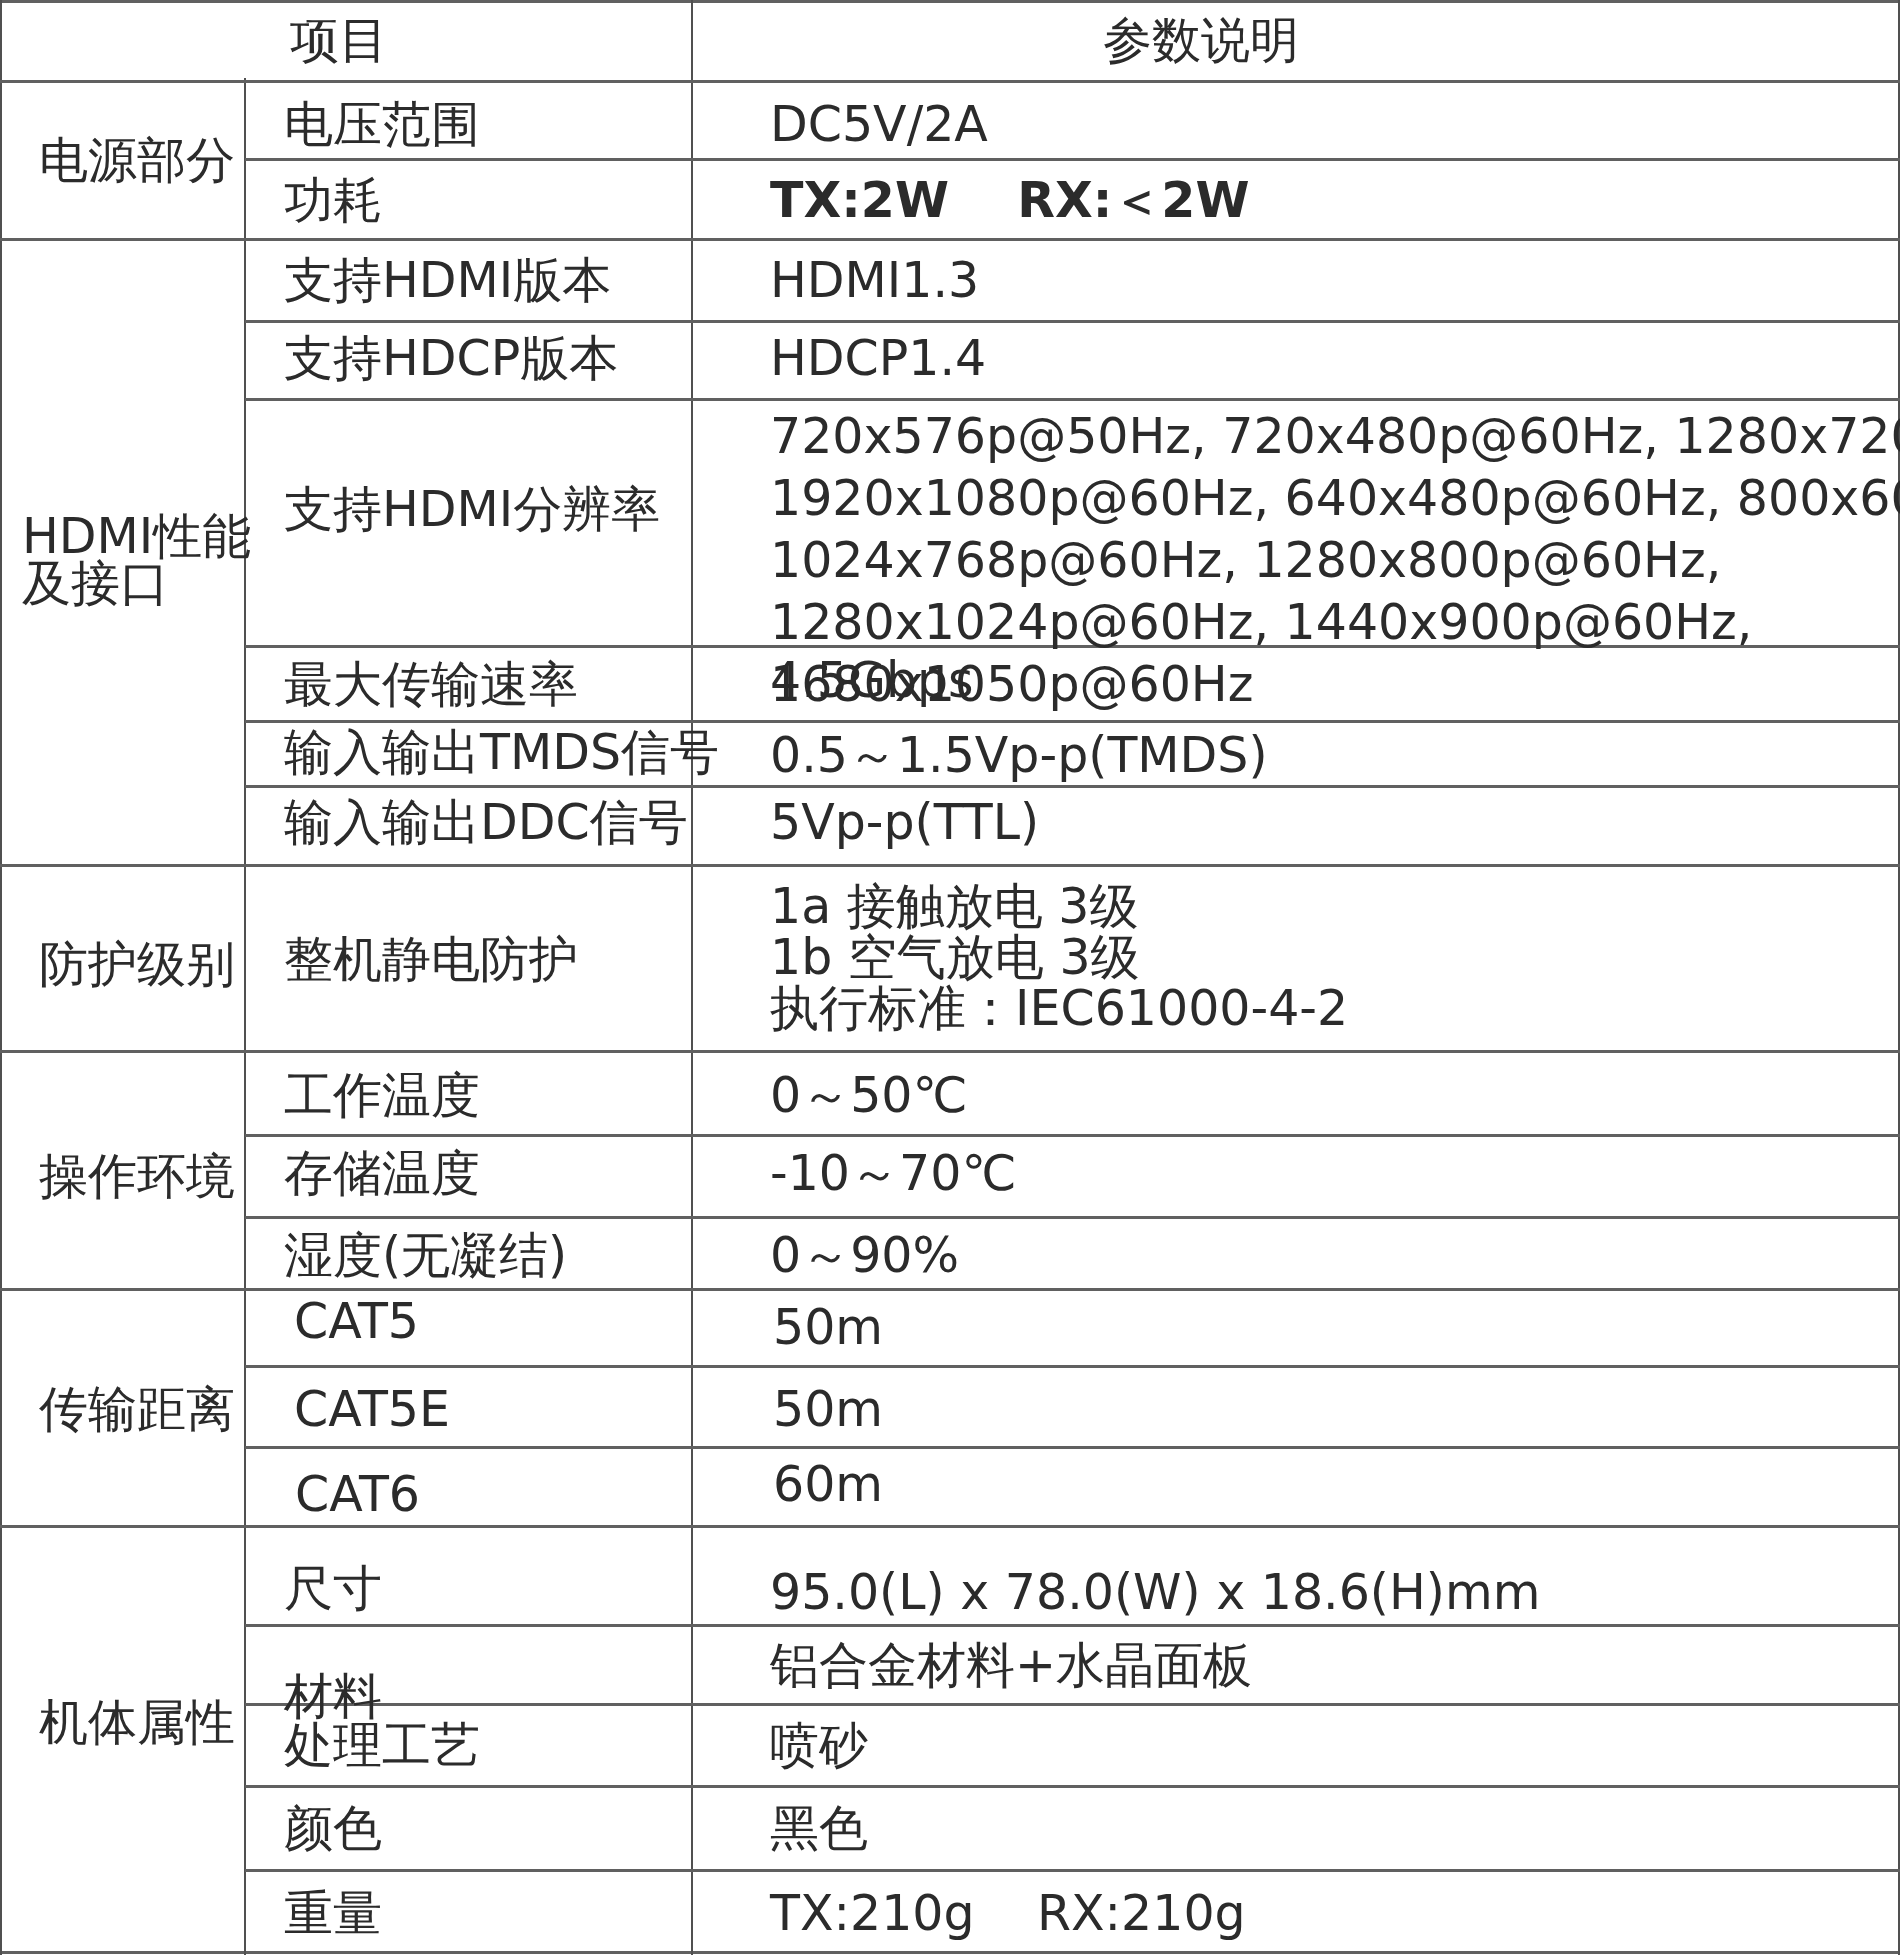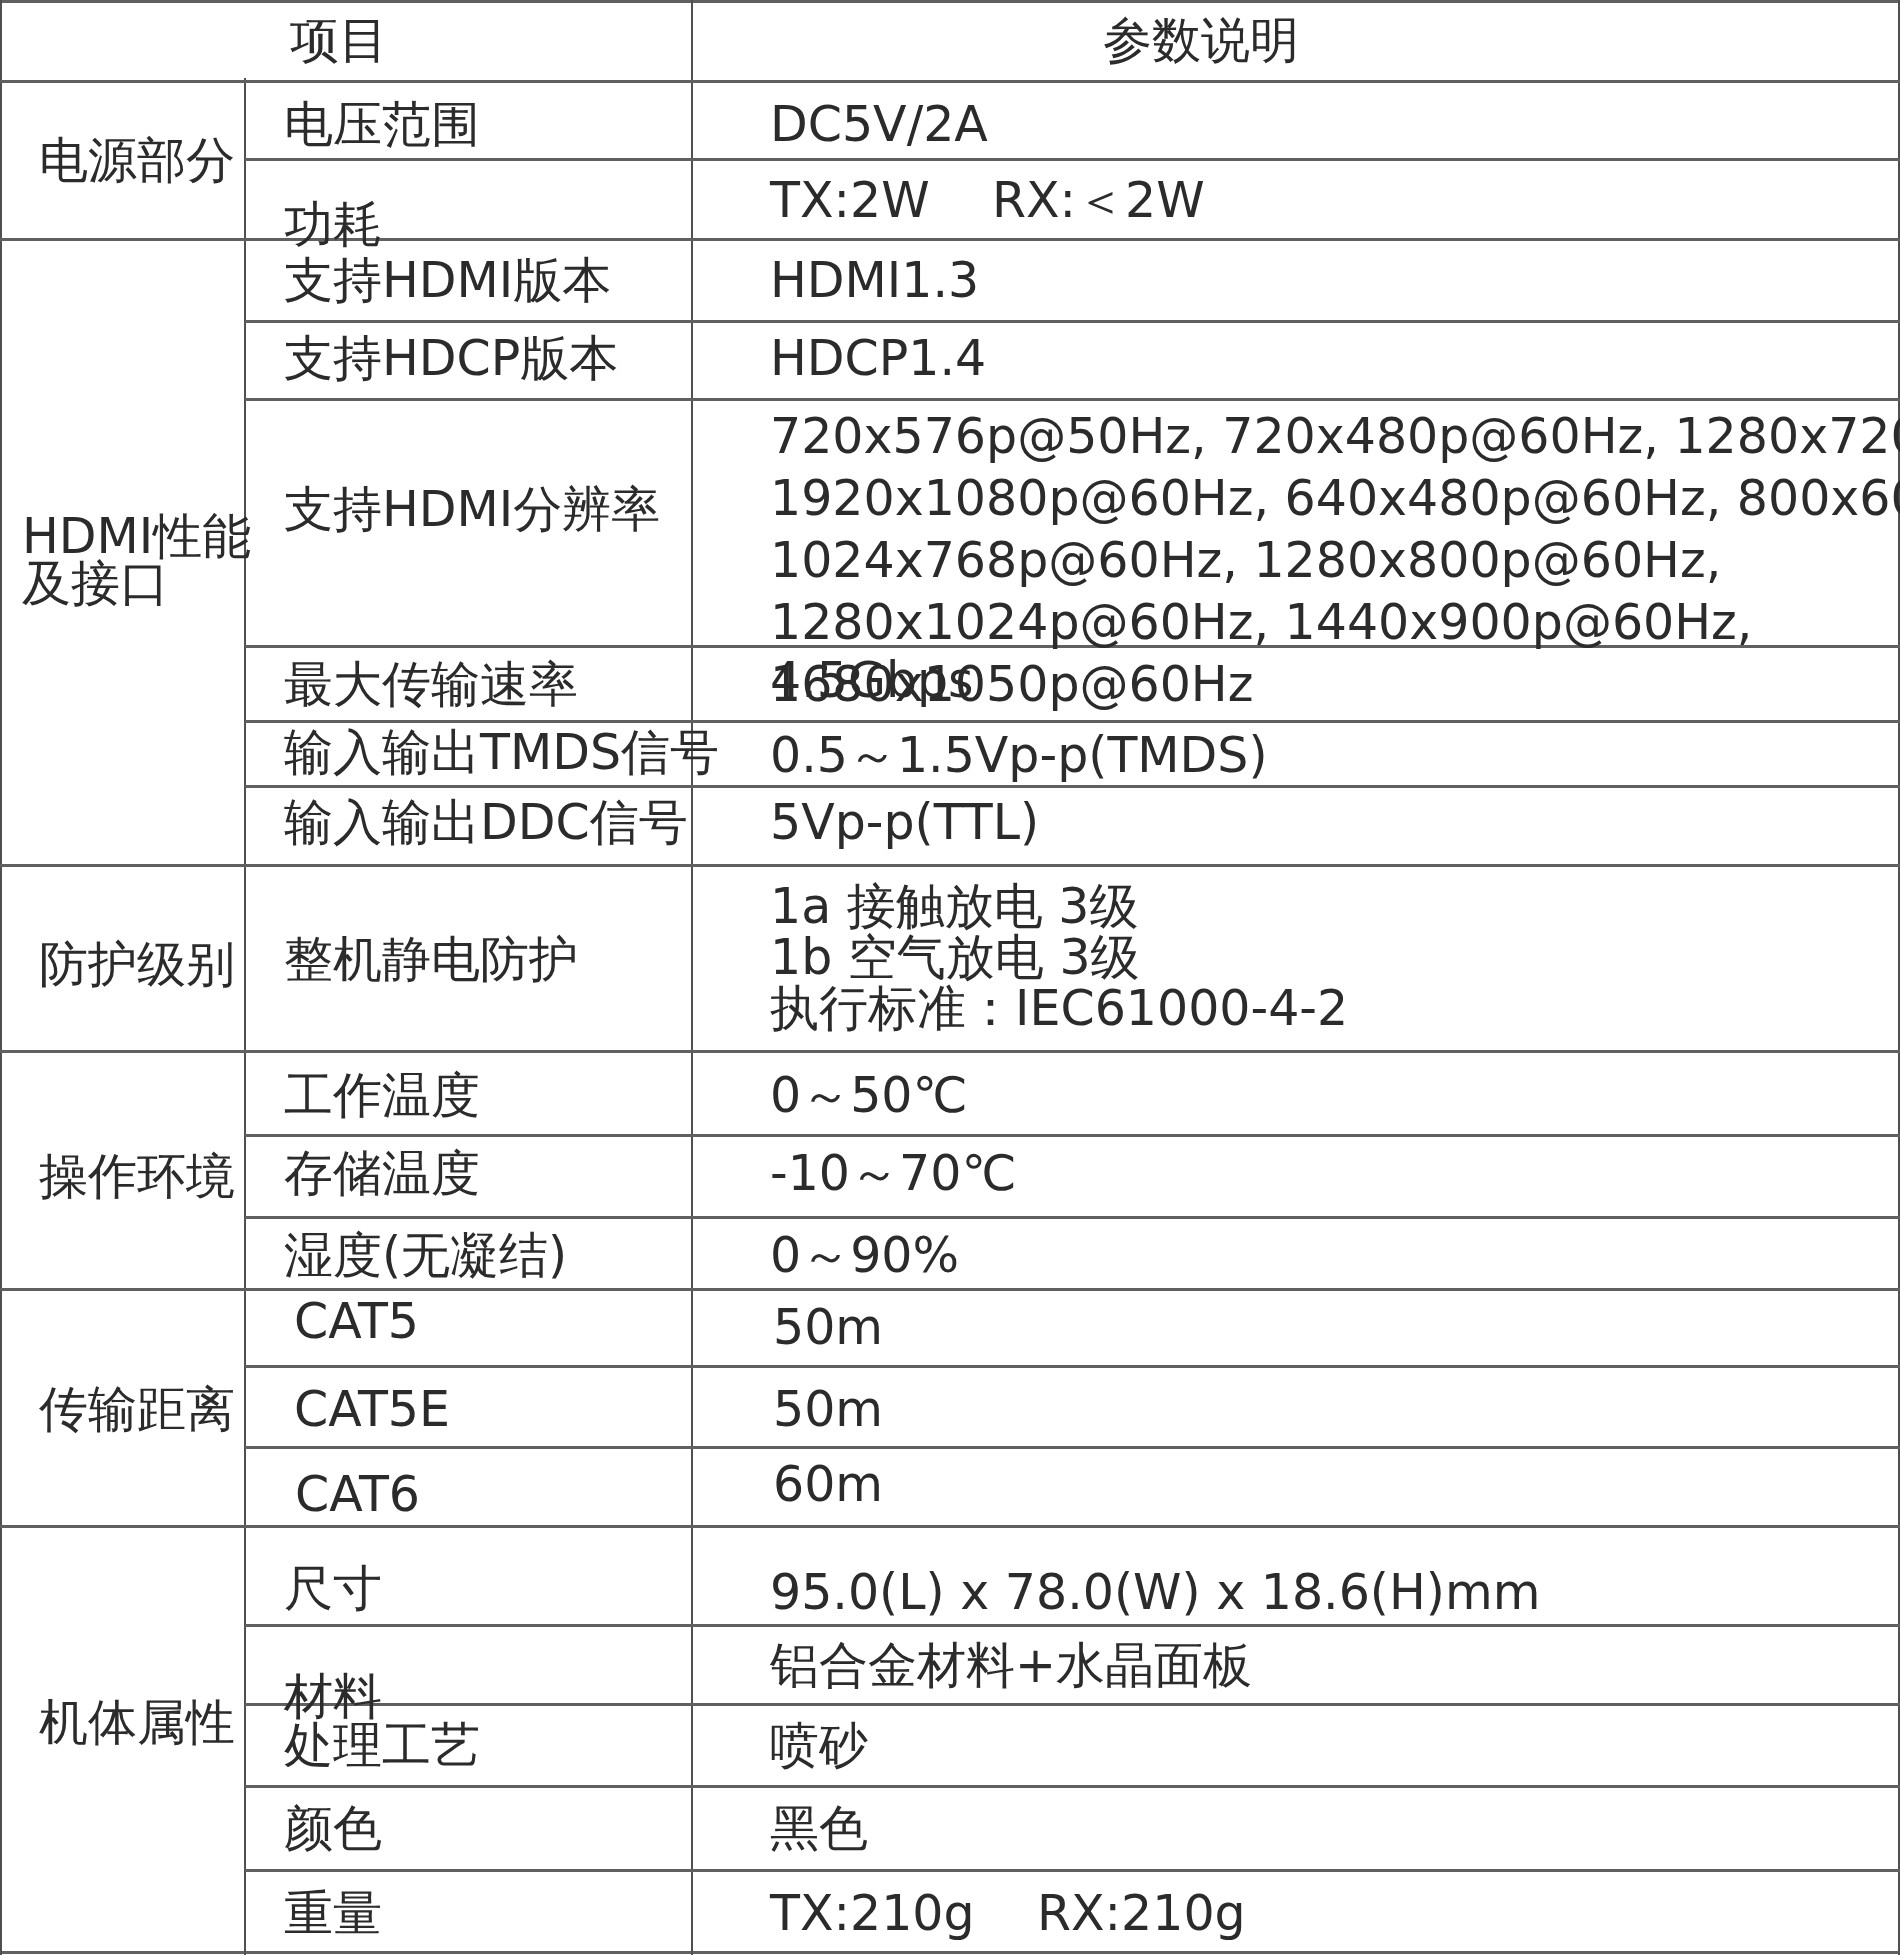--- a/index.html
+++ b/index.html
@@ -48,22 +48,22 @@
   <div class="hline" style="left:245px;top:1785px;width:1655px;"></div>
   <div class="hline" style="left:245px;top:1869px;width:1655px;"></div>
 </div>
 
 <div class="txt" style="left:290px;top:16.7px;">项目</div>
 <div class="txt" style="left:1103px;top:16.7px;">参数说明</div>
 
 <div class="txt cat" style="left:39px;top:137px;">电源部分</div>
 <div class="txt item" style="top:101px;">电压范围</div>
 <div class="txt val" style="top:101px;">DC5V/2A</div>
-<div class="txt item" style="top:177px;margin-top:24px;">功耗</div>
-<div class="txt val" style="top:177px;">TX:2W    RX:＜2W</div>
+<div class="txt item" style="top:177px;">功耗</div>
+<div class="txt val" style="top:177px;font-weight:bold;">TX:2W    RX:＜2W</div>
 
 <div class="txt cat" style="left:22px;top:513px;">HDMI性能
 及接口</div>
 <div class="txt item" style="top:257px;">支持HDMI版本</div>
 <div class="txt val" style="top:257px;">HDMI1.3</div>
 <div class="txt item" style="top:335px;">支持HDCP版本</div>
 <div class="txt val" style="top:335px;">HDCP1.4</div>
 <div class="txt item" style="top:486px;">支持HDMI分辨率</div>
 <div class="txt val multi" style="top:406px;">720x576p@50Hz, 720x480p@60Hz, 1280x720p@60Hz,
 1920x1080p@60Hz, 640x480p@60Hz, 800x600p@60Hz

